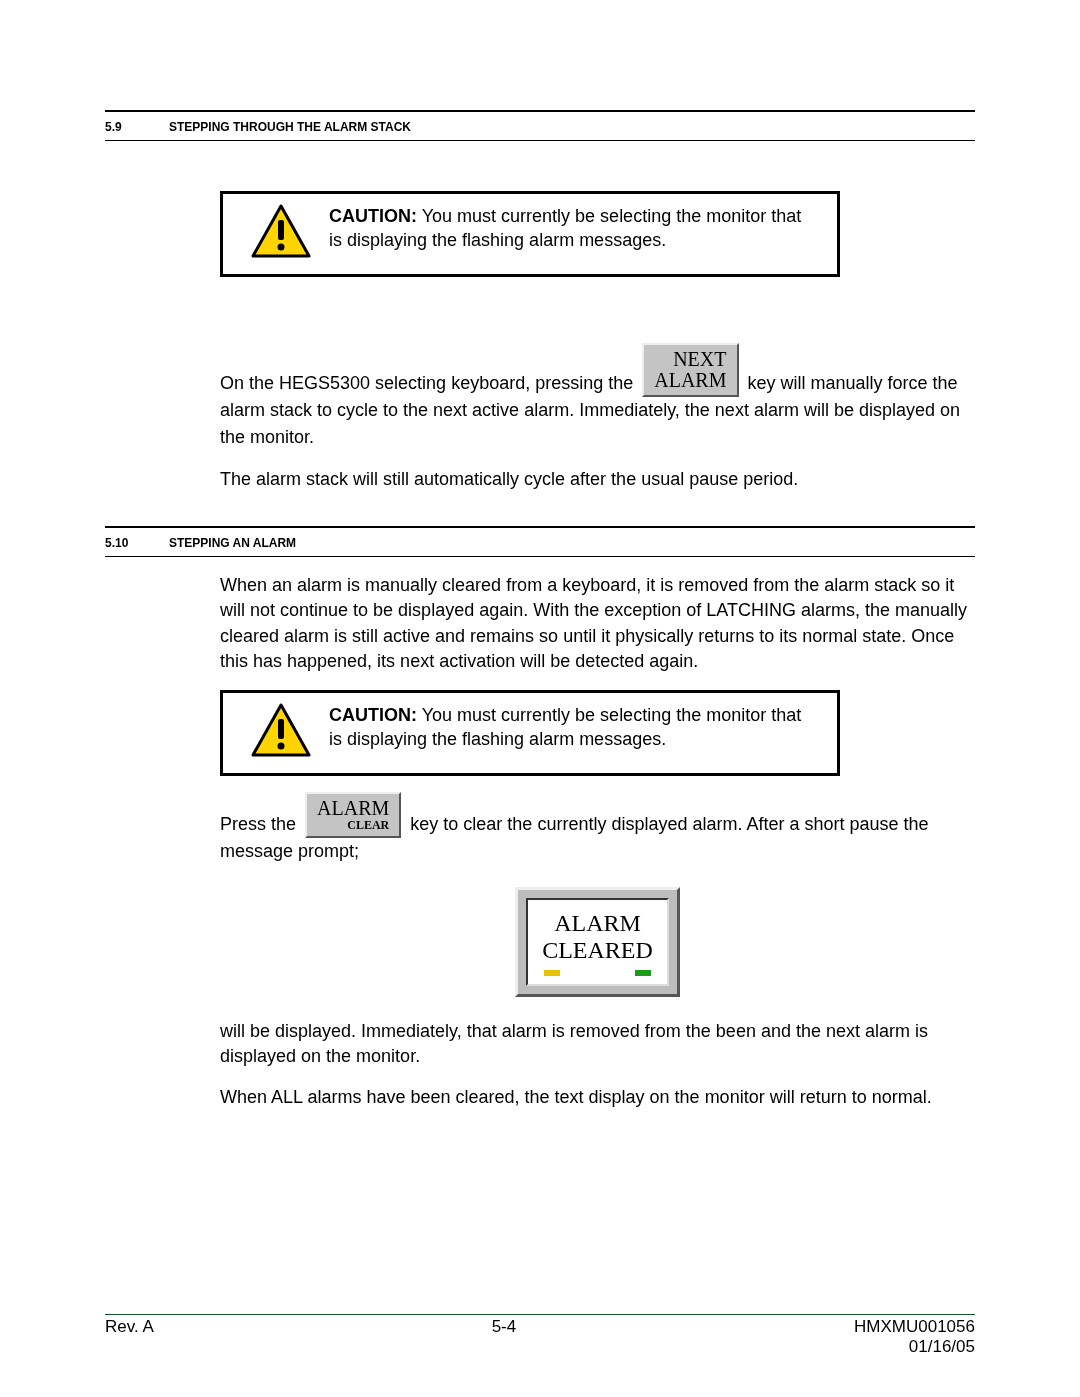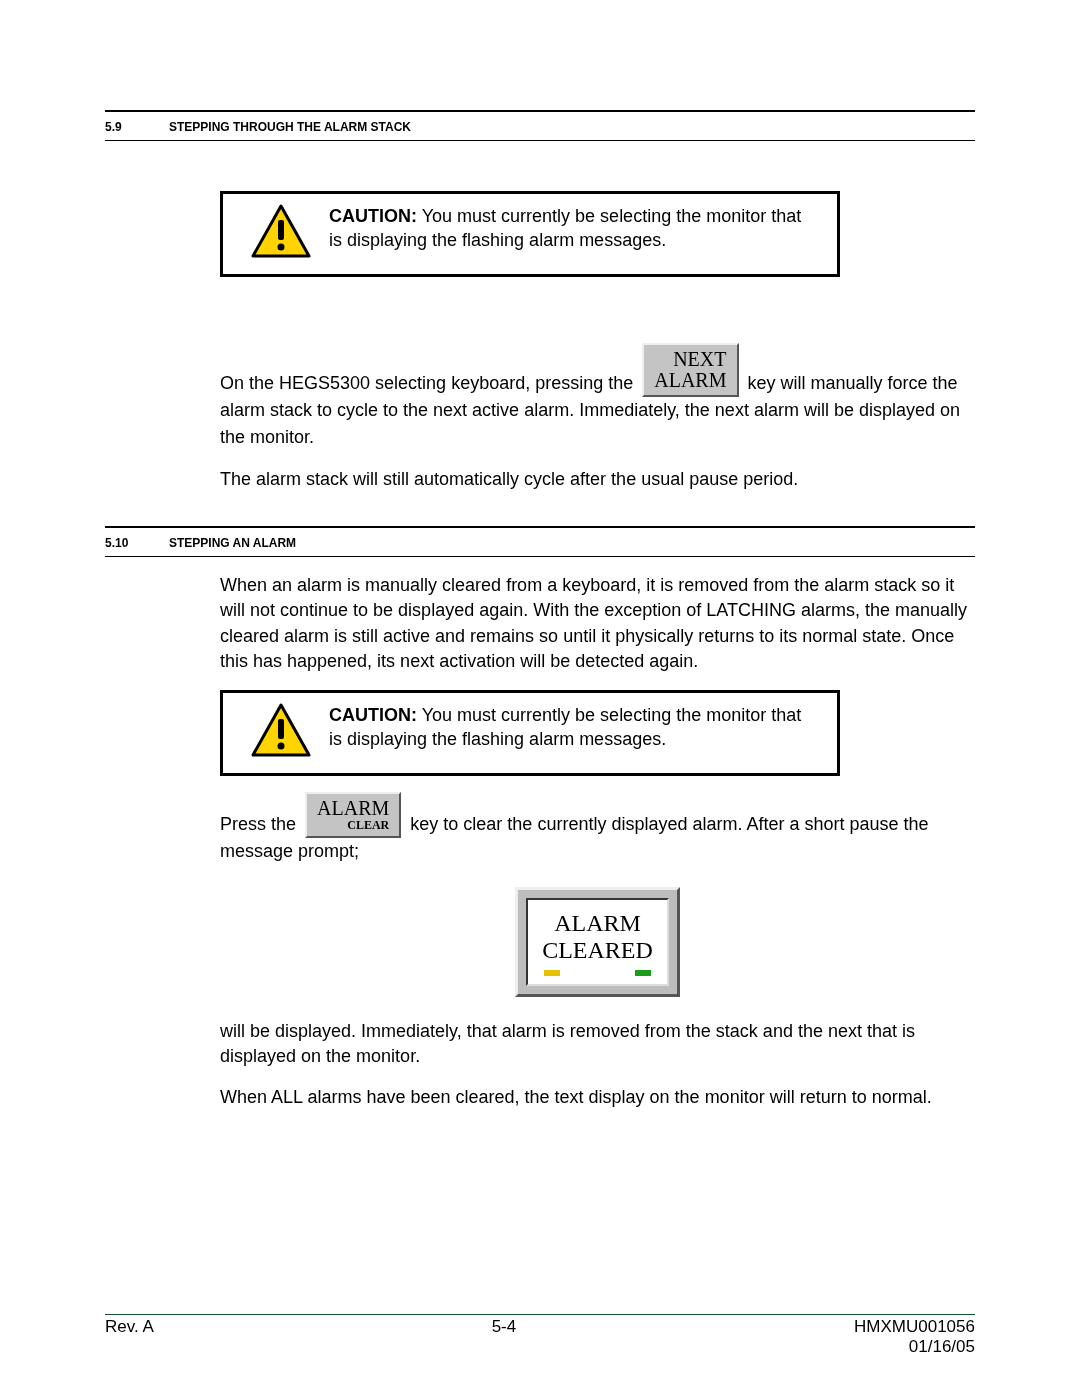--- a/index.html
+++ b/index.html
@@ -179,21 +179,21 @@
         <div>ALARM</div>
         <div>CLEARED</div>
         <div class="led-row">
           <span class="led y"></span>
           <span class="led g"></span>
         </div>
       </div>
     </div>
   </div>
 
-  <div class="para">will be displayed.  Immediately, that alarm is removed from the stack and the next that is displayed on the monitor.</div>
+  <div class="para">will be displayed.  Immediately, that alarm is removed from the been and the next alarm is displayed on the monitor.</div>
   <div class="para">When ALL alarms have been cleared, the text display on the monitor will return to normal.</div>
 
 </div>
 
 <div class="footer">
   <div>Rev. A</div>
   <div>5-4</div>
   <div class="right">
     <div>HMXMU001056</div>
     <div>01/16/05</div>

